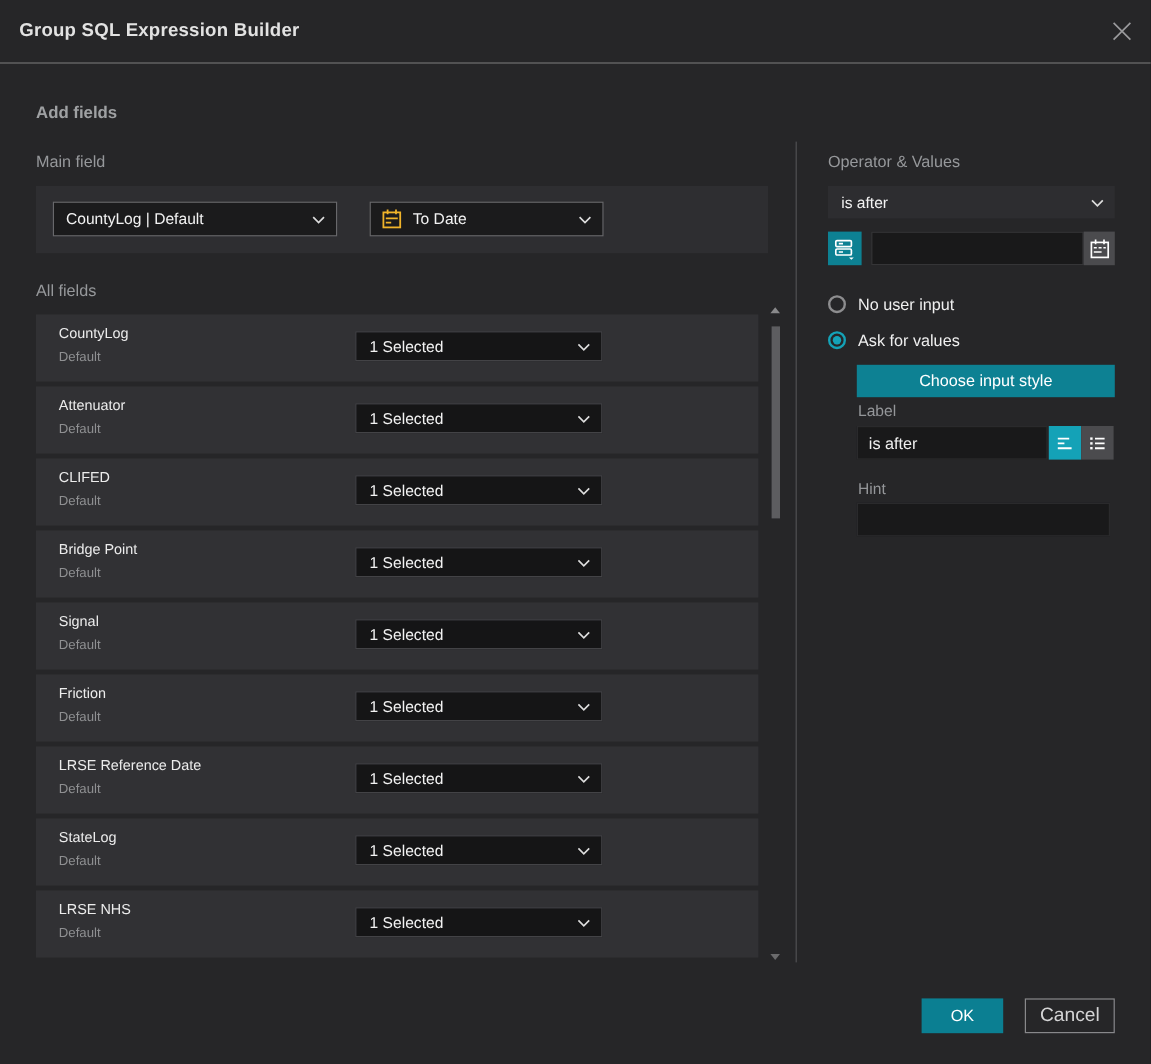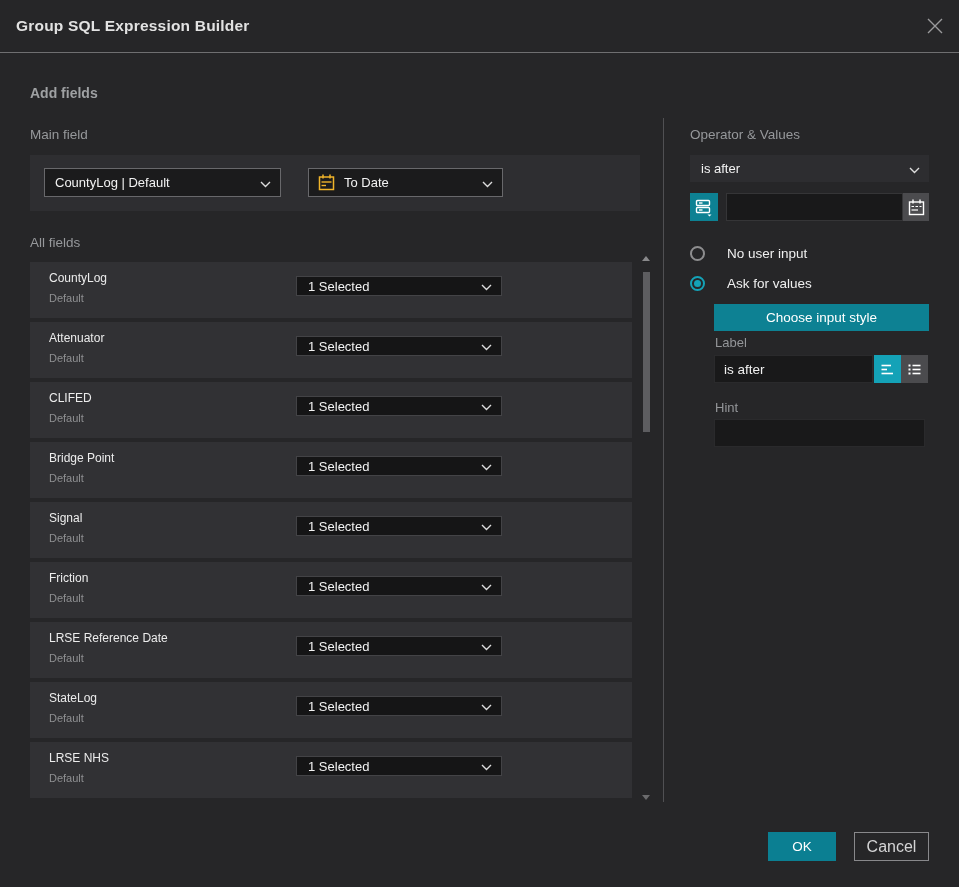--- a/index.html
+++ b/index.html
@@ -19,36 +19,36 @@
   
   .main-box{position:absolute;left:30px;top:155px;width:610px;height:56px;background:#2e2e31;}
   .dd{position:absolute;background:#1b1b1c;border:1px solid #68686b;box-sizing:border-box;height:29px;display:flex;align-items:center;cursor:pointer;}
   .dd .dd-text{font-size:13px;color:#f2f2f2;white-space:nowrap;}
   .chev{position:absolute;right:9px;top:50%;transform:translateY(-50%);}
   
   .list{position:absolute;left:30px;top:262px;width:602px;}
   .row-card{position:relative;height:56px;margin-bottom:4px;background:#313134;}
   .row-name{position:absolute;left:19px;top:9px;font-size:12px;color:#ececec;}
   .row-sub{position:absolute;left:19px;top:30px;font-size:11px;color:#8f9092;}
-  .row-dd{left:266px;top:14px;width:206px;height:20px;background:#151516;border:1px solid #434346;}
+  .row-dd{left:266px;top:14px;width:206px;height:25px;background:#151516;border:1px solid #434346;}
   .row-dd .dd-text{padding-left:11px;}
   
   .sb-track{position:absolute;left:640px;top:254px;width:12px;height:548px;}
   .sb-thumb{position:absolute;left:3px;top:18px;width:7px;height:160px;background:#5d5d60;}
   .sb-up{position:absolute;left:2px;top:2px;width:0;height:0;border-left:4px solid transparent;border-right:4px solid transparent;border-bottom:5px solid #89898b;}
   .sb-down{position:absolute;left:2px;bottom:2px;width:0;height:0;border-left:4px solid transparent;border-right:4px solid transparent;border-top:5px solid #6b6b6d;}
   
   .v-divider{position:absolute;left:663px;top:118px;width:1px;height:684px;background:#505053;}
   .op-select{left:690px;top:155px;width:239px;height:27px;background:#2d2d30;border:none;}
   .op-select .dd-text{padding-left:11px;}
   .sq-btn{position:absolute;width:28px;height:28px;display:flex;align-items:center;justify-content:center;cursor:pointer;box-sizing:border-box;}
   .teal{background:#0d8193;}
   .gray-btn{background:#4b4b4e;}
   .txt-input{position:absolute;height:28px;background:#19191a;border:1px solid #353537;box-sizing:border-box;color:#f0f0f0;font-size:13.5px;padding:0 9px;font-family:"Liberation Sans",sans-serif;outline:none;}
-  .radio-row{position:absolute;left:690px;display:flex;align-items:flex-end;cursor:pointer;gap:12px;}
+  .radio-row{position:absolute;left:690px;display:flex;align-items:flex-end;cursor:pointer;}
   .radio-circle{width:15px;height:15px;border-radius:50%;border:2px solid #8d8d8f;box-sizing:border-box;background:transparent;}
   .radio-circle.sel{border-color:#14a2b7;position:relative;}
   .radio-circle.sel::after{content:"";position:absolute;left:2px;top:2px;width:7px;height:7px;border-radius:50%;background:#14a2b7;}
   .radio-label{margin-left:10px;font-size:13.5px;color:#efefef;}
   .choose-btn{position:absolute;left:714px;top:304px;width:215px;height:27px;background:#0d8193;color:#fff;font-size:13.5px;display:flex;align-items:center;justify-content:center;cursor:pointer;font-family:"Liberation Sans",sans-serif;border:none;}
   .small-label{position:absolute;font-size:13px;color:#949699;}
   
   .ok-btn{position:absolute;left:768px;top:832px;width:68px;height:29px;background:#0b7f92;border:none;color:#fff;font-size:13.5px;cursor:pointer;font-family:"Liberation Sans",sans-serif;}
   .cancel-btn{position:absolute;left:854px;top:832px;width:75px;height:29px;background:transparent;border:1px solid #88888b;color:#d4d4d5;font-size:16px;cursor:pointer;box-sizing:border-box;font-family:"Liberation Sans",sans-serif;}
 </style>

